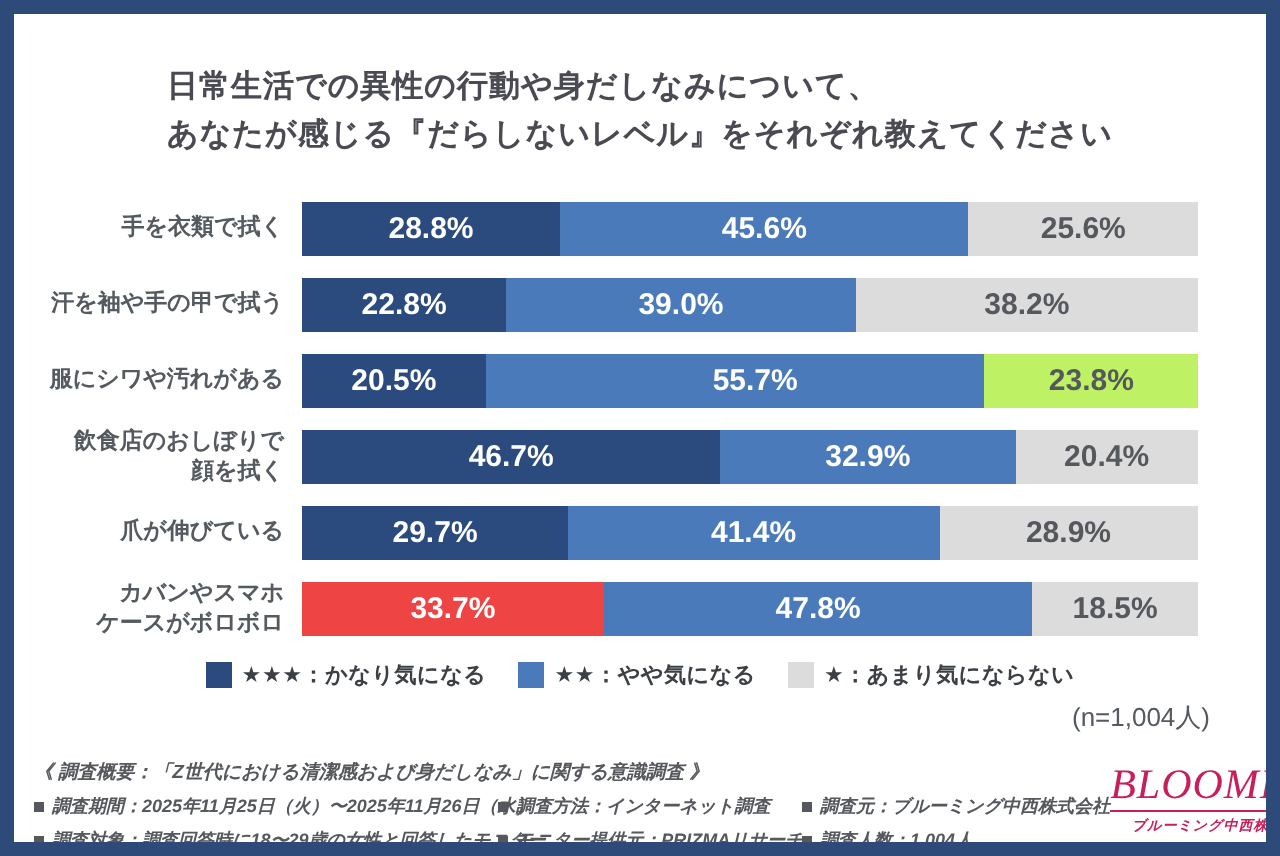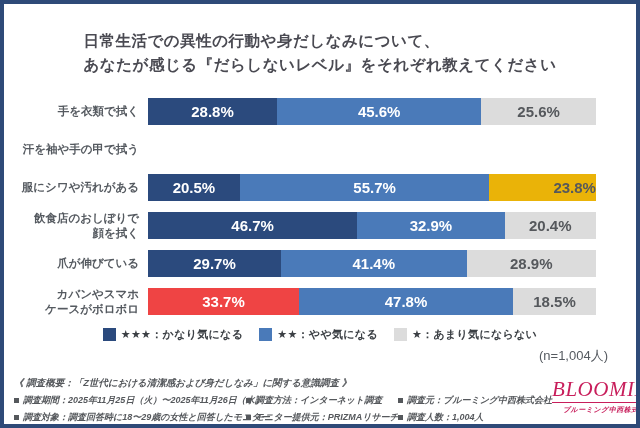--- a/index.html
+++ b/index.html
@@ -4,21 +4,21 @@
 <style>
   * { margin: 0; padding: 0; box-sizing: border-box; }
   html, body { background: #fff; }
   body {
     width: 640px; height: 428px;
     font-family: "Liberation Sans", "DejaVu Sans", sans-serif;
     overflow: hidden;
   }
   .frame {
     width: 640px; height: 428px;
-    border: 4px solid #000000;
+    border: 7px solid #000000;
     background: #ffffff;
     overflow: hidden;
   }
   .title-block {
     margin: 25px auto 0 auto;
     width: fit-content;
     text-align: left;
     font-size: 15.5px;
     font-weight: bold;
     color: #4a4a52;
@@ -160,31 +160,42 @@
           <div class="seg" style="width: 45.6%; background: rgb(74, 122, 185);">
             <span class="seg-label">45.6%</span>
           </div>
           <div class="seg seg-light" style="width: 25.6%; background: rgb(220, 220, 220);">
             <span class="seg-label">25.6%</span>
           </div>
         </div>
       </div>
       <div class="bar-row">
         <div class="cat-label">汗を袖や手の甲で拭う</div>
+        <div class="bars">
+          <div class="seg" style="width: 22.8%; background: rgb(43, 74, 125);">
+            <span class="seg-label">22.8%</span>
+          </div>
+          <div class="seg" style="width: 39%; background: rgb(74, 122, 185);">
+            <span class="seg-label">39.0%</span>
+          </div>
+          <div class="seg seg-light" style="width: 38.2%; background: rgb(220, 220, 220);">
+            <span class="seg-label">38.2%</span>
+          </div>
+        </div>
       </div>
       <div class="bar-row">
         <div class="cat-label">服にシワや汚れがある</div>
         <div class="bars">
           <div class="seg" style="width: 20.5%; background: rgb(43, 74, 125);">
             <span class="seg-label">20.5%</span>
           </div>
           <div class="seg" style="width: 55.7%; background: rgb(74, 122, 185); padding-left: 20px;">
             <span class="seg-label">55.7%</span>
           </div>
-          <div class="seg seg-light" style="width: 23.8%; background: #eab308; justify-content: flex-end;">
+          <div class="seg seg-light" style="width: 23.8%; background: #bef264;">
             <span class="seg-label">23.8%</span>
           </div>
         </div>
       </div>
       <div class="bar-row">
         <div class="cat-label">飲食店のおしぼりで
 顔を拭く</div>
         <div class="bars">
           <div class="seg" style="width: 46.7%; background: rgb(43, 74, 125);">
             <span class="seg-label">46.7%</span>

